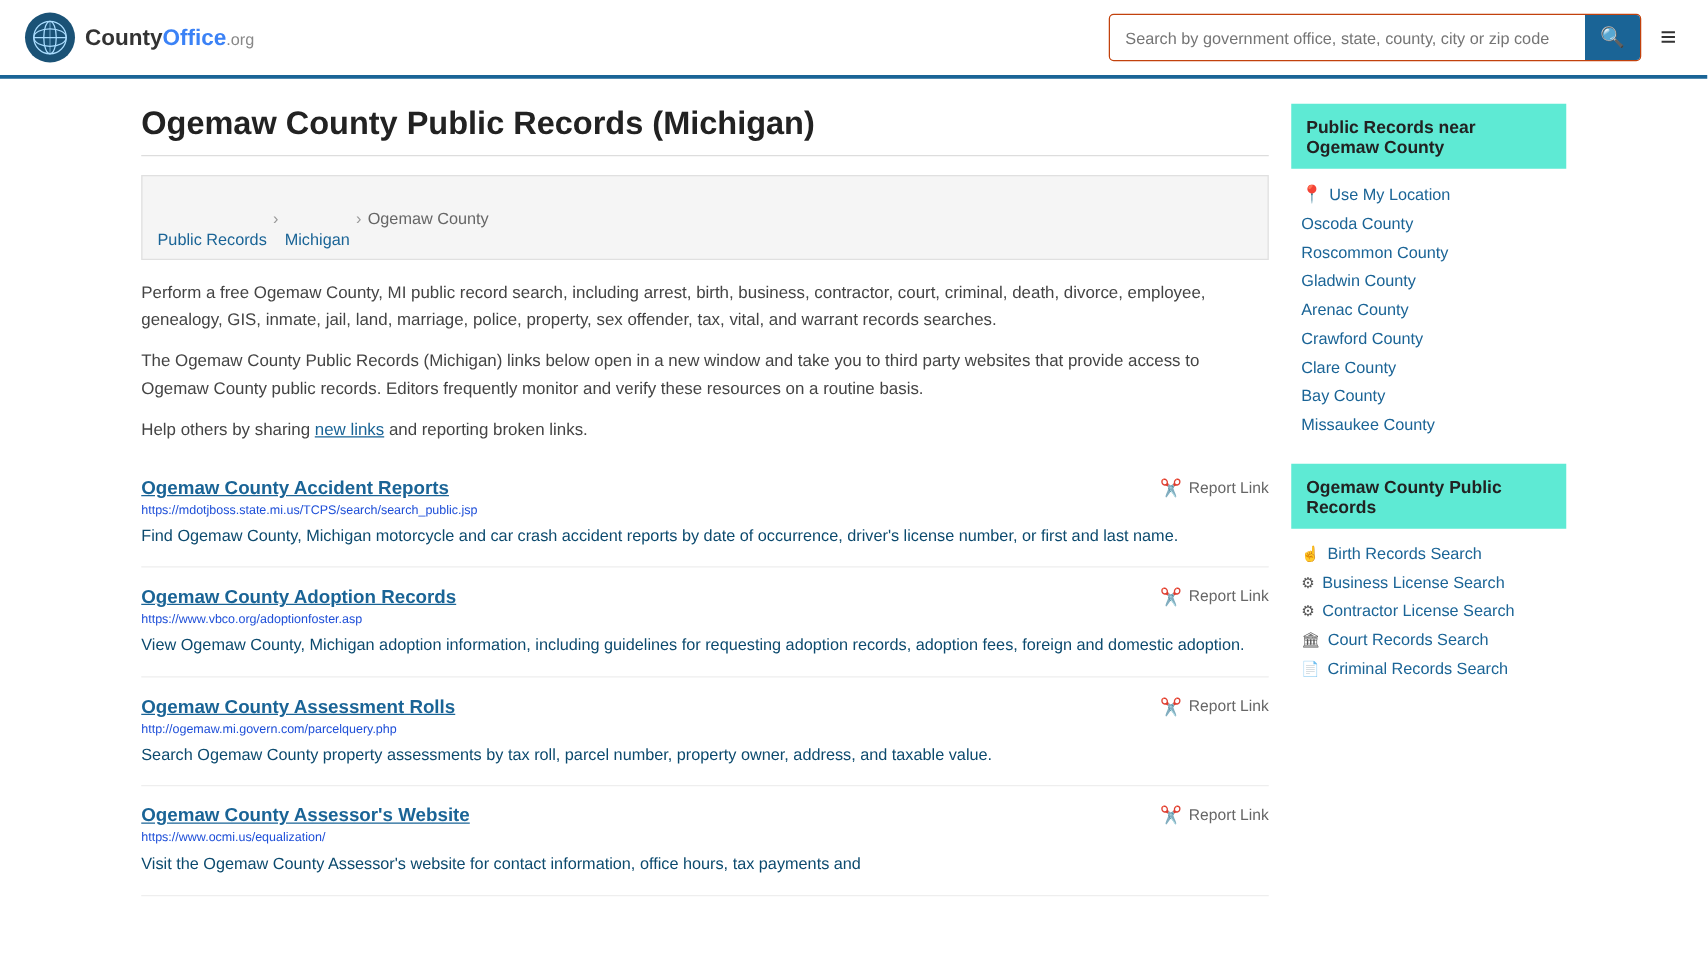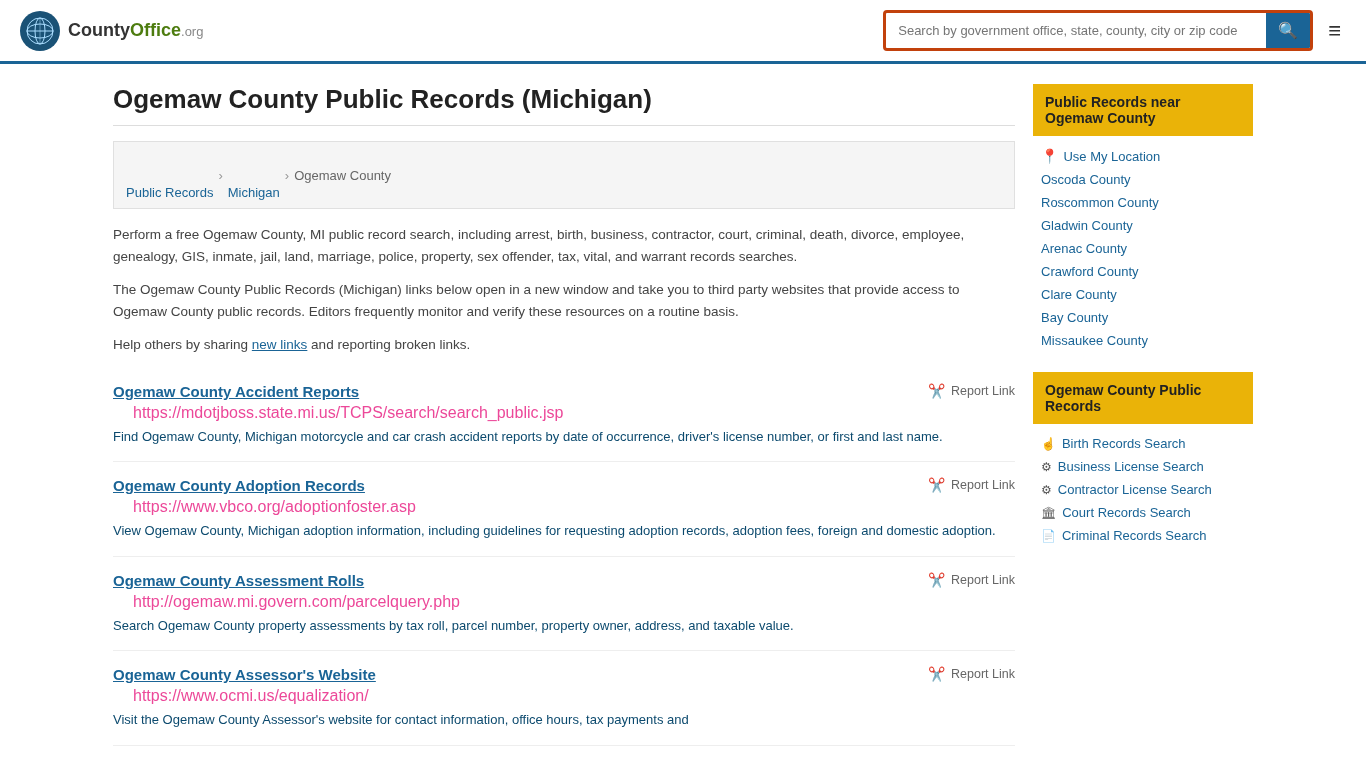--- a/index.html
+++ b/index.html
@@ -31,21 +31,21 @@
       font-size: 18px;
     }
     .header-right {
       display: flex;
       align-items: center;
       gap: 10px;
     }
     .search-bar {
       display: flex;
       align-items: center;
-      border: 3px solid #c2410c;
+      border: 1px solid #c2410c;
       border-radius: 4px;
       overflow: hidden;
     }
     .search-bar input {
       width: 380px;
       padding: 8px 12px;
       border: none;
       outline: none;
       font-size: 13px;
       color: #999;
@@ -140,41 +140,40 @@
       gap: 5px;
       color: #666;
       font-size: 12.5px;
       cursor: pointer;
       white-space: nowrap;
     }
     .report-icon {
       font-size: 14px;
     }
     .record-url {
-      color: #ec4899;
-      font-size: 16px;
+      color: #1d4ed8;
+      font-size: 10px;
       margin-bottom: 5px;
-      margin-left: 20px;
     }
     .record-desc {
       font-size: 13px;
       color: #0c4a6e;
       line-height: 1.5;
     }
 
     
     .sidebar {
       width: 220px;
       flex-shrink: 0;
     }
     .sidebar-section {
       margin-bottom: 20px;
     }
     .sidebar-header {
-      background: #eab308;
+      background: #5eead4;
       padding: 10px 12px;
       font-weight: bold;
       font-size: 14px;
       color: #222;
       margin-bottom: 8px;
     }
     .sidebar-item {
       display: flex;
       align-items: center;
       gap: 6px;
@@ -214,21 +213,21 @@
     <div class="logo-circle">
       <svg width="28" height="28" viewBox="0 0 28 28">
         <circle cx="14" cy="14" r="13" fill="#1a5276" stroke="#aaddff" stroke-width="1"></circle>
         <ellipse cx="14" cy="14" rx="5" ry="13" fill="none" stroke="#aaddff" stroke-width="1"></ellipse>
         <line x1="1" y1="14" x2="27" y2="14" stroke="#aaddff" stroke-width="1"></line>
         <line x1="14" y1="1" x2="14" y2="27" stroke="#aaddff" stroke-width="0.5"></line>
         <ellipse cx="14" cy="14" rx="13" ry="7" fill="none" stroke="#aaddff" stroke-width="1"></ellipse>
       </svg>
     </div>
     <div>
-      <span style="font-size:18px;font-weight:bold;color:#333;">County<span style="color:#4d7c0f;">Office</span><span style="color:#888;font-size:13px;font-weight:normal;">.org</span></span>
+      <span style="font-size:18px;font-weight:bold;color:#333;">County<span style="color:#3b82f6;">Office</span><span style="color:#888;font-size:13px;font-weight:normal;">.org</span></span>
     </div>
   </div>
   <div class="header-right">
     <div class="search-bar">
       <input type="text" placeholder="Search by government office, state, county, city or zip code" style="">
       <button>🔍</button>
     </div>
     <div class="menu-icon">≡</div>
   </div>
 </header>

